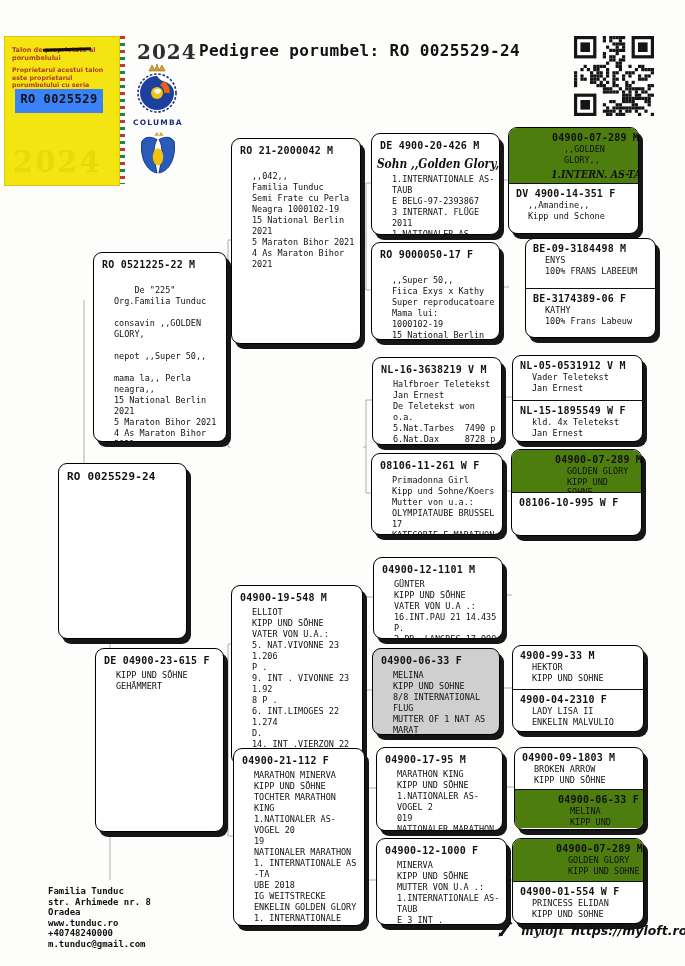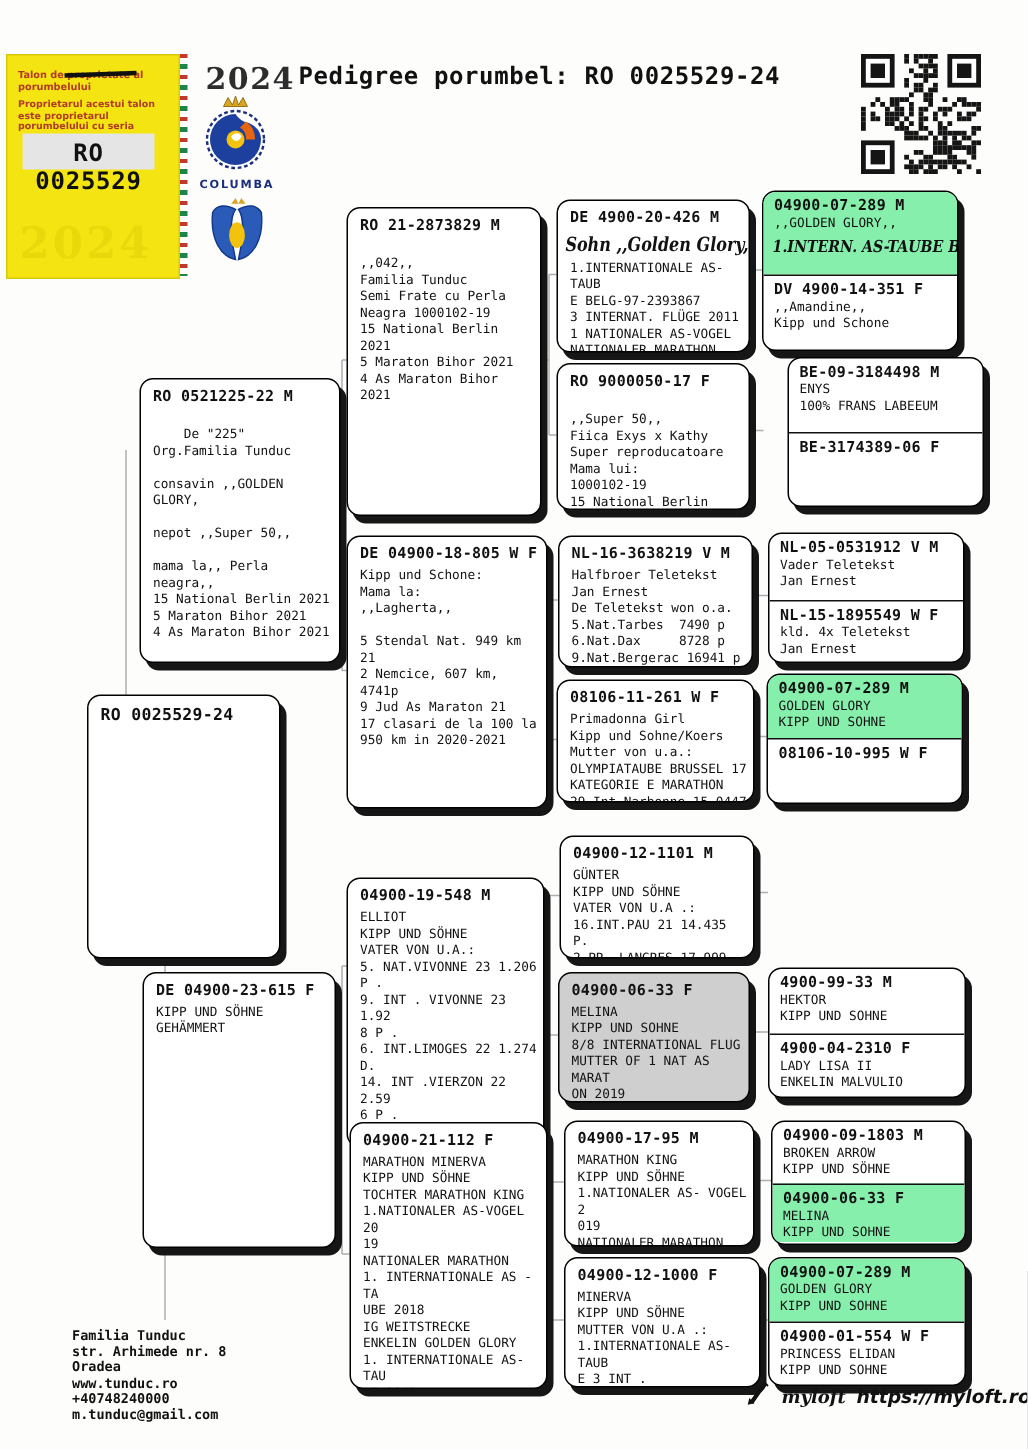--- a/index.html
+++ b/index.html
@@ -4,45 +4,45 @@
 <style>
   html,body{margin:0;padding:0;background:#d8d8d8;}
   .page{position:relative;width:685px;height:966px;background:#fdfdfc;overflow:hidden;
         font-family:"DejaVu Sans Mono",monospace;color:#111;}
   .wires{position:absolute;left:0;top:0;z-index:0;}
   
   .box{position:absolute;z-index:2;background:#fff;border:1.6px solid #000;border-radius:9px;
        box-shadow:4px 5px 0 #161616;overflow:hidden;}
   .box.gray{background:#cfcfcf;}
   .box-h{font-weight:bold;font-size:10px;letter-spacing:.2px;padding:6px 5px 3px 8px;white-space:nowrap;}
-  .box-b{font-size:8.5px;line-height:11px;padding:1px 4px 3px 8px;white-space:pre-wrap;}
+  .box-b{font-size:8.5px;line-height:11px;padding:1px 4px 3px 8px;white-space:pre-wrap;margin-left:12px;}
   .hand-lg{font-family:"DejaVu Serif",serif;font-style:italic;font-weight:bold;font-size:13px;
            padding:2px 2px 2px 6px;white-space:nowrap;transform:scaleX(.82);transform-origin:left;}
   .hand-sm{font-family:"DejaVu Serif",serif;font-style:italic;font-weight:bold;font-size:11px;
            padding:1px 2px 2px 7px;white-space:nowrap;transform:scaleX(.86);transform-origin:left;}
   
   .sec{overflow:hidden;}
-  .sec.gray{background:#86efac;}
+  .sec.gray{background:#4d7c0f;padding-left:36px;}
   .sec + .sec{border-top:1.5px solid #111;}
   .sec .box-h{padding:4px 3px 1px 7px;}
   .sec .box-b{padding:0 3px 2px 7px;line-height:10.5px;}
   
   .title{position:absolute;left:199px;top:41px;z-index:2;font-weight:bold;font-size:16px;letter-spacing:.4px;}
   
   .qr{position:absolute;left:574px;top:36px;z-index:2;width:80px;height:80px;}
   
   .talon{position:absolute;left:4px;top:36px;width:114px;height:148px;background:#f4e411;z-index:2;
          border:1px solid #d8c90a;}
   .talon-t1{position:relative;color:#b23b28;font-weight:bold;font-size:6.5px;line-height:8px;
             padding:9px 7px 0 7px;font-family:"DejaVu Sans",sans-serif;}
   .strike{position:absolute;left:38px;top:11px;width:48px;height:3px;background:#111;transform:rotate(-2deg);}
   .talon-t2{color:#b23b28;font-weight:bold;font-size:6.3px;line-height:7.5px;padding:4px 7px 0 7px;
             font-family:"DejaVu Sans",sans-serif;}
-  .ringbox{position:absolute;left:10px;top:52px;width:88px;height:21px;background:#e5e5e5;
-           font-weight:bold;font-size:16px;text-align:center;padding-top:3px;letter-spacing:.5px;}
+  .ringbox{position:absolute;left:10px;top:52px;width:88px;height:21px;background:#3b82f6;
+           font-weight:bold;font-size:12px;text-align:center;padding-top:3px;letter-spacing:.5px;}
   .emboss{position:absolute;left:8px;bottom:6px;font-family:"DejaVu Serif",serif;font-weight:bold;
           font-size:29px;letter-spacing:2px;color:#e9d90c;
           text-shadow:1.5px 1.5px 0 #8e8e76,-1px -1px 0 #fff florin59b;}
   .perf{position:absolute;left:120px;top:36px;width:5px;height:148px;z-index:2;
         background:repeating-linear-gradient(180deg,#c0392b 0 3px,transparent 3px 7px,#1e8449 7px 10px,transparent 10px 14px);}
   .year{position:absolute;left:137px;top:40px;z-index:2;font-family:"DejaVu Serif",serif;
         font-weight:bold;font-size:20px;color:#2d2d2d;letter-spacing:1px;}
   .emblem{position:absolute;left:134px;top:62px;z-index:2;}
   .columba{position:absolute;left:133px;top:118px;z-index:2;font-family:"DejaVu Sans",sans-serif;
            font-weight:bold;font-size:7.5px;letter-spacing:1.2px;color:#1c2f7c;}
@@ -321,41 +321,29 @@
 5 Maraton Bihor 2021
 4 As Maraton Bihor 2021</div>
   </div>
   <div class="box" style="left:95px;top:648px;width:127px;height:182px">
     <div class="box-h">DE 04900-23-615 F</div>
     <div class="box-b">KIPP UND SÖHNE
 GEHÄMMERT</div>
   </div>
 
   <div class="box" style="left:231px;top:138px;width:128px;height:204px">
-    <div class="box-h">RO 21-2873829 M</div>
+    <div class="box-h">RO 21-2000042 M</div>
     <div class="box-b">
 ,,042,,
 Familia Tunduc
 Semi Frate cu Perla
 Neagra 1000102-19
 15 National Berlin 2021
 5 Maraton Bihor 2021
 4 As Maraton Bihor 2021</div>
-  </div>
-  <div class="box" style="left:231px;top:357px;width:132px;height:180px">
-    <div class="box-h">DE 04900-18-805 W F</div>
-    <div class="box-b">Kipp und Schone:
-Mama la:
-,,Lagherta,,
-
-5 Stendal Nat. 949 km 21
-2 Nemcice, 607 km, 4741p
-9 Jud As Maraton 21
-17 clasari de la 100 la
-950 km in 2020-2021</div>
   </div>
   <div class="box" style="left:231px;top:585px;width:130px;height:178px">
     <div class="box-h">04900-19-548 M</div>
     <div class="box-b">ELLIOT
 KIPP UND SÖHNE
 VATER VON U.A.:
 5. NAT.VIVONNE 23 1.206
 P .
 9. INT . VIVONNE 23 1.92
 8 P .
@@ -471,20 +459,22 @@
     </div>
   </div>
   <div class="box" style="left:525px;top:238px;width:129px;height:98px">
     <div class="sec" style="height:49px">
       <div class="box-h">BE-09-3184498 M</div>
       <div class="box-b">ENYS
 100% FRANS LABEEUM</div>
     </div>
     <div class="sec" style="height:47px">
       <div class="box-h">BE-3174389-06 F</div>
+      <div class="box-b">KATHY
+100% Frans Labeuw</div>
     </div>
   </div>
   <div class="box" style="left:512px;top:355px;width:129px;height:85px">
     <div class="sec" style="height:44px">
       <div class="box-h">NL-05-0531912 V M</div>
       <div class="box-b">Vader Teletekst
 Jan Ernest</div>
     </div>
     <div class="sec" style="height:39px">
       <div class="box-h">NL-15-1895549 W F</div>

